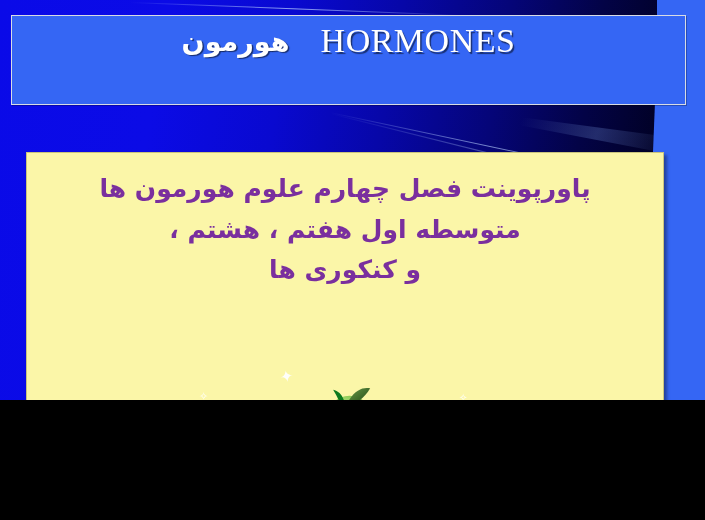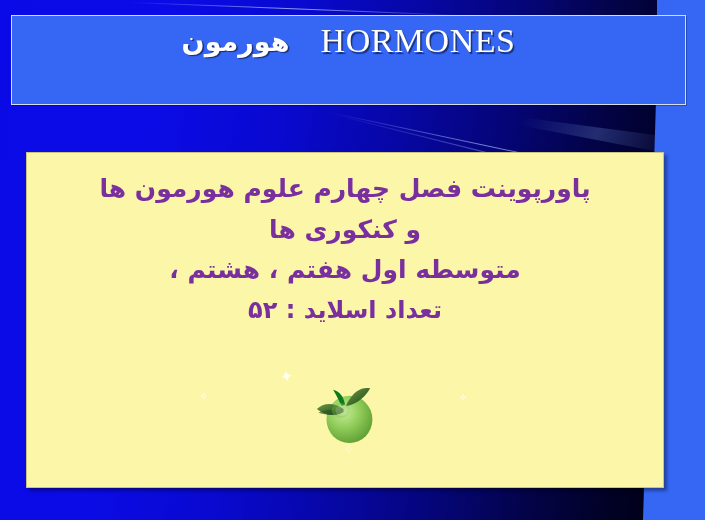--- a/index.html
+++ b/index.html
@@ -4,21 +4,21 @@
 <title>Hormones Slide</title>
 <style>
   html, body {
     margin: 0;
     padding: 0;
     background: #000;
   }
   #slide {
     position: relative;
     width: 705px;
-    height: 520px;
+    height: 400px;
     overflow: hidden;
     font-family: "DejaVu Sans", "Liberation Sans", sans-serif;
     
     background: linear-gradient(100deg,
         #0a0ae8 0%,
         #0b0be6 22%,
         #0909d0 38%,
         #0707a8 52%,
         #050578 66%,
         #030346 78%,
@@ -169,23 +169,22 @@
   <div id="title-box">
     <div id="title-inner">
       <span class="title-fa">هورمون</span>
       <span class="title-en">HORMONES</span>
     </div>
   </div>
 
   <div id="content-box">
     <div id="content-lines">
       <div class="c-line">پاورپوینت  فصل چهارم علوم هورمون ها</div>
+      <div class="c-line">متوسطه اول هفتم ، هشتم ،</div>
       <div class="c-line">و کنکوری ها</div>
-      <div class="c-line">متوسطه اول هفتم ، هشتم ،</div>
-      <div class="c-line small">تعداد اسلاید : ۵۲</div>
     </div>
 
     <span class="sparkle sp1">✧</span>
     <span class="sparkle sp2">✧</span>
     <span class="sparkle sp3">✦</span>
     <span class="sparkle sp4">✧</span>
 
     <svg id="apple" viewBox="0 0 100 100">
       <defs>
         <radialGradient id="appleGrad" cx="38%" cy="34%" r="72%">

